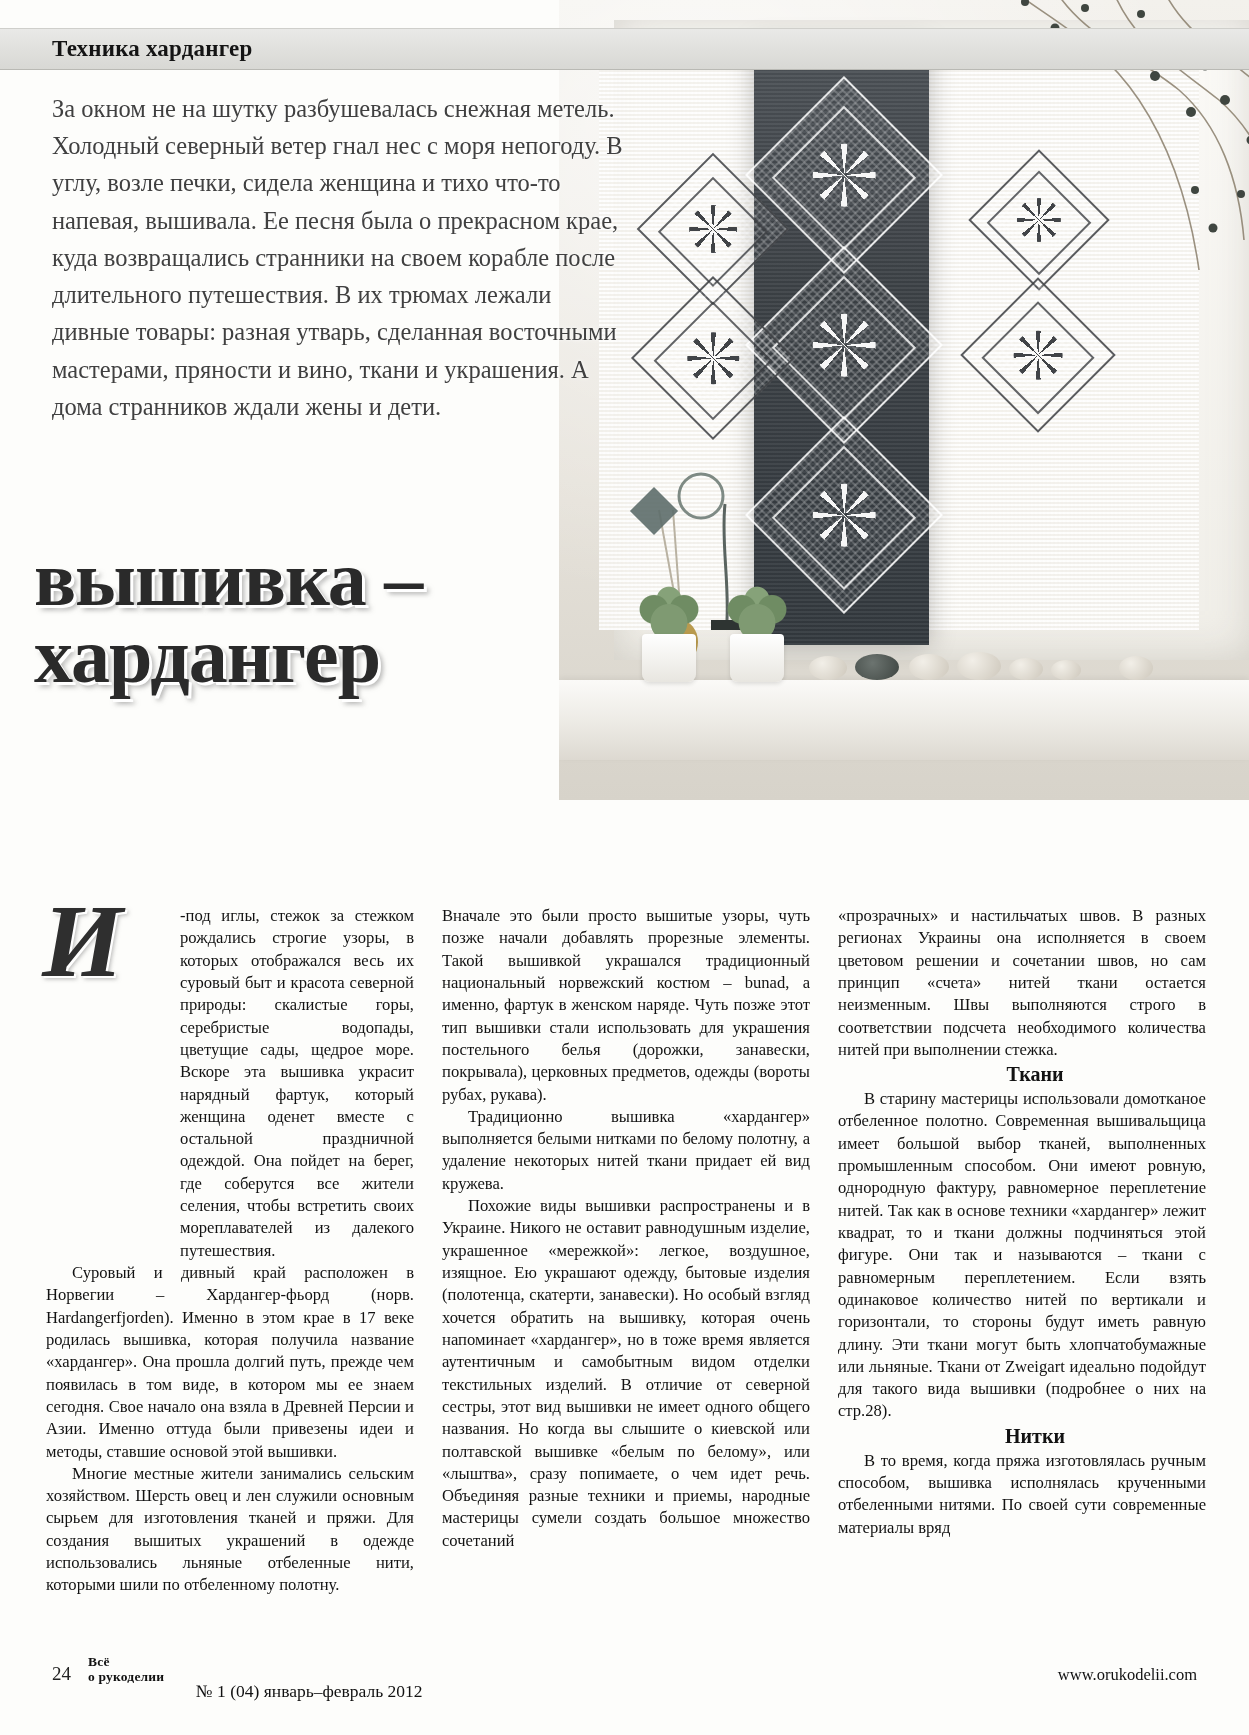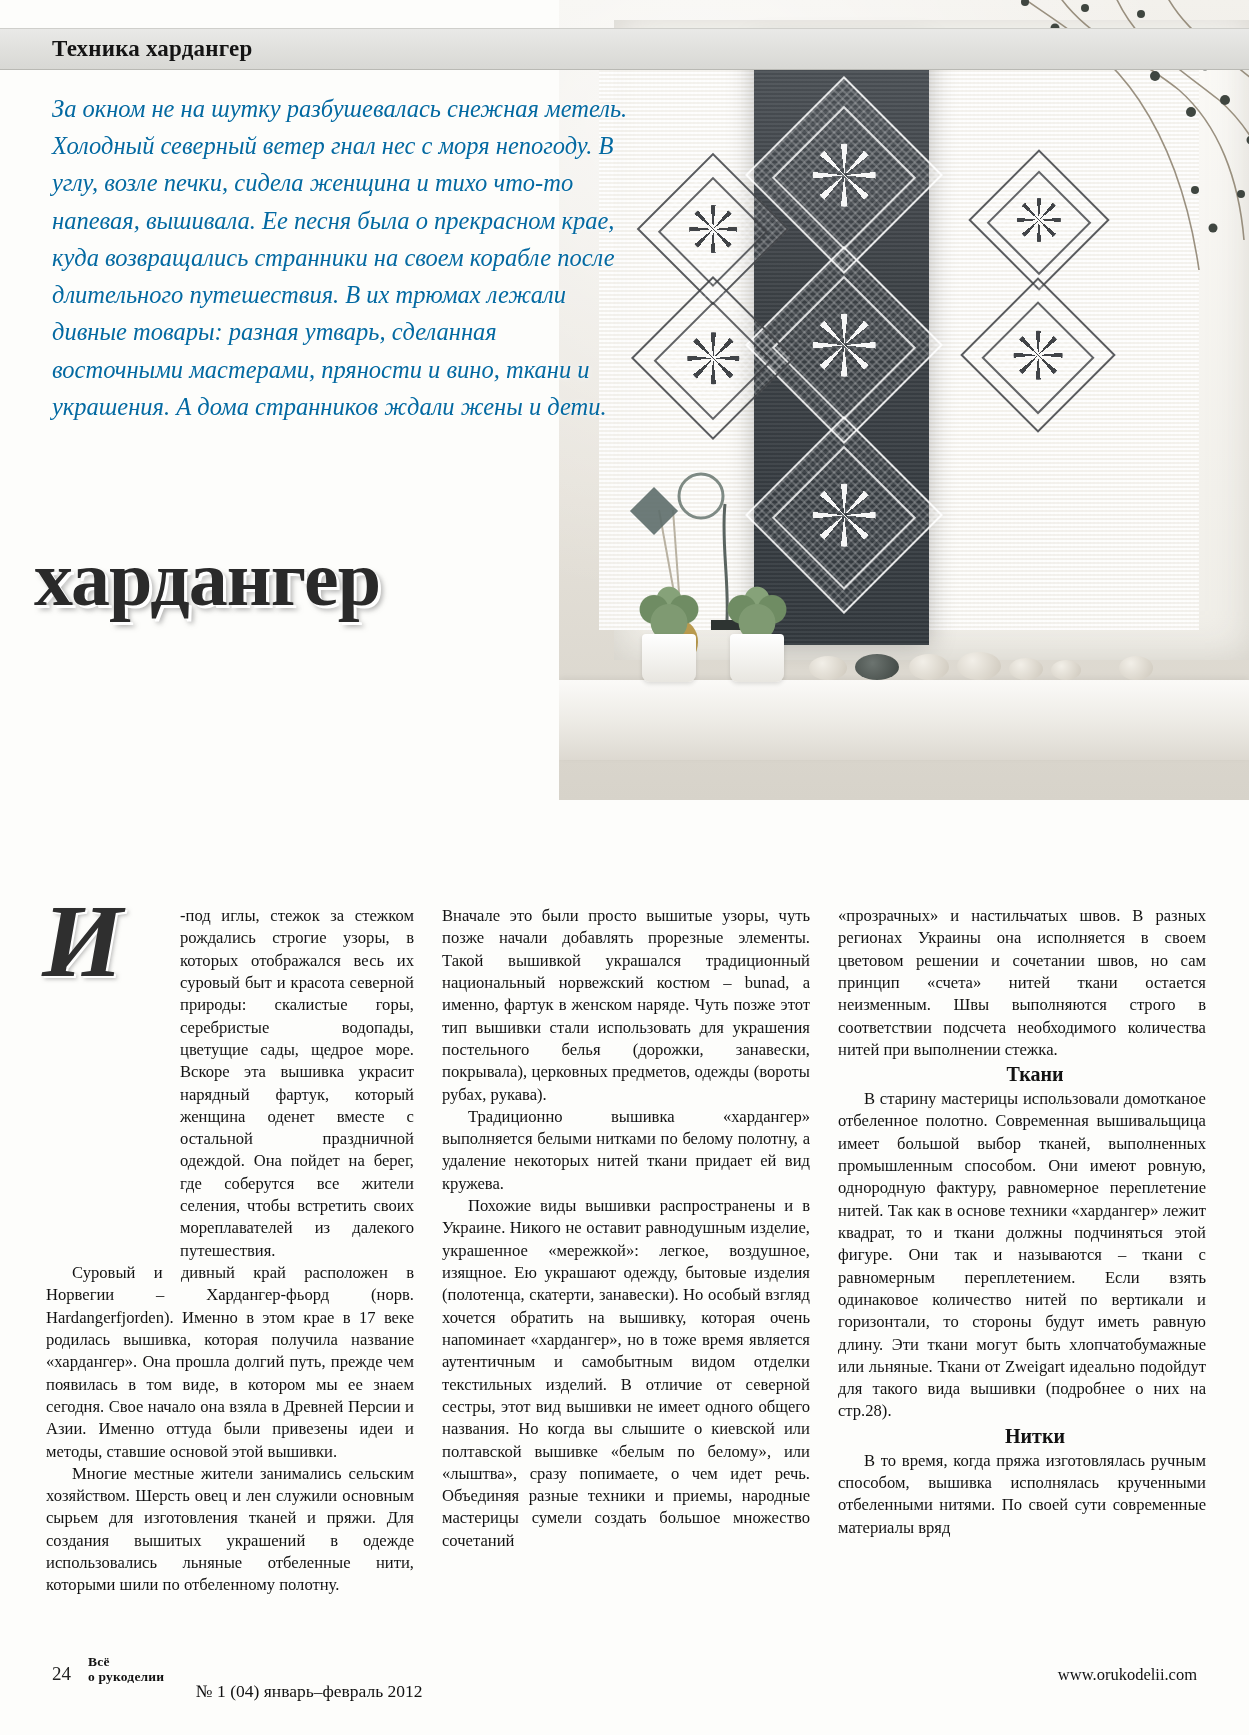--- a/index.html
+++ b/index.html
@@ -162,25 +162,24 @@
     position: absolute;
     left: 70px; top: 470px;
     width: 130px; height: 260px;
   }
 
   
   .intro {
     position: absolute;
     left: 52px; top: 90px;
     width: 580px;
-    font-style: italic;
     font-size: 24.5px;
     line-height: 1.52;
     font-family: "Liberation Serif", serif;
-    color: #0369a1;
+    color: #404040;
     text-shadow: 0 0 3px rgba(255,255,255,.85), 0 0 7px rgba(255,255,255,.7);
   }
 
   
   .display-title {
     position: absolute;
     left: 34px; top: 540px;
     width: 660px;
     font-family: "Liberation Serif", serif;
     font-weight: bold;
@@ -370,20 +369,21 @@
     <div class="stone" style="left:492px; width:30px; height:20px;"></div>
     <div class="stone" style="left:560px; width:34px; height:24px;"></div>
   </div>
 
   <div class="header-bar"></div>
   <div class="header-title">Техника хардангер</div>
 
   <div class="intro">За окном не на шутку разбушевалась снежная метель. Холодный северный ветер гнал нес с моря непогоду. В углу, возле печки, сидела женщина и тихо что-то напевая, вышивала. Ее песня была о прекрасном крае, куда возвращались странники на своем корабле после длительного путешествия. В их трюмах лежали дивные товары: разная утварь, сделанная восточными мастерами, пряности и вино, ткани и украшения. А дома странников ждали жены и дети.</div>
 
   <div class="display-title">
+    <div>вышивка –</div>
     <div>хардангер</div>
   </div>
 
   <div class="columns">
 
     <div class="col">
       <div class="dropcap-wrap">
         <span class="dropcap">И</span>
         <div class="first-par">
           <p class="ind1">-под иглы, стежок за стежком рождались строгие узоры, в которых отображался весь их суровый быт и красота северной природы: скалистые горы, серебристые водопады, цветущие сады, щедрое море. Вскоре эта вышивка украсит нарядный фартук, который женщина оденет вместе с остальной праздничной одеждой. Она пойдет на берег, где соберутся все жители селения, чтобы встретить своих мореплавателей из далекого путешествия.</p>

